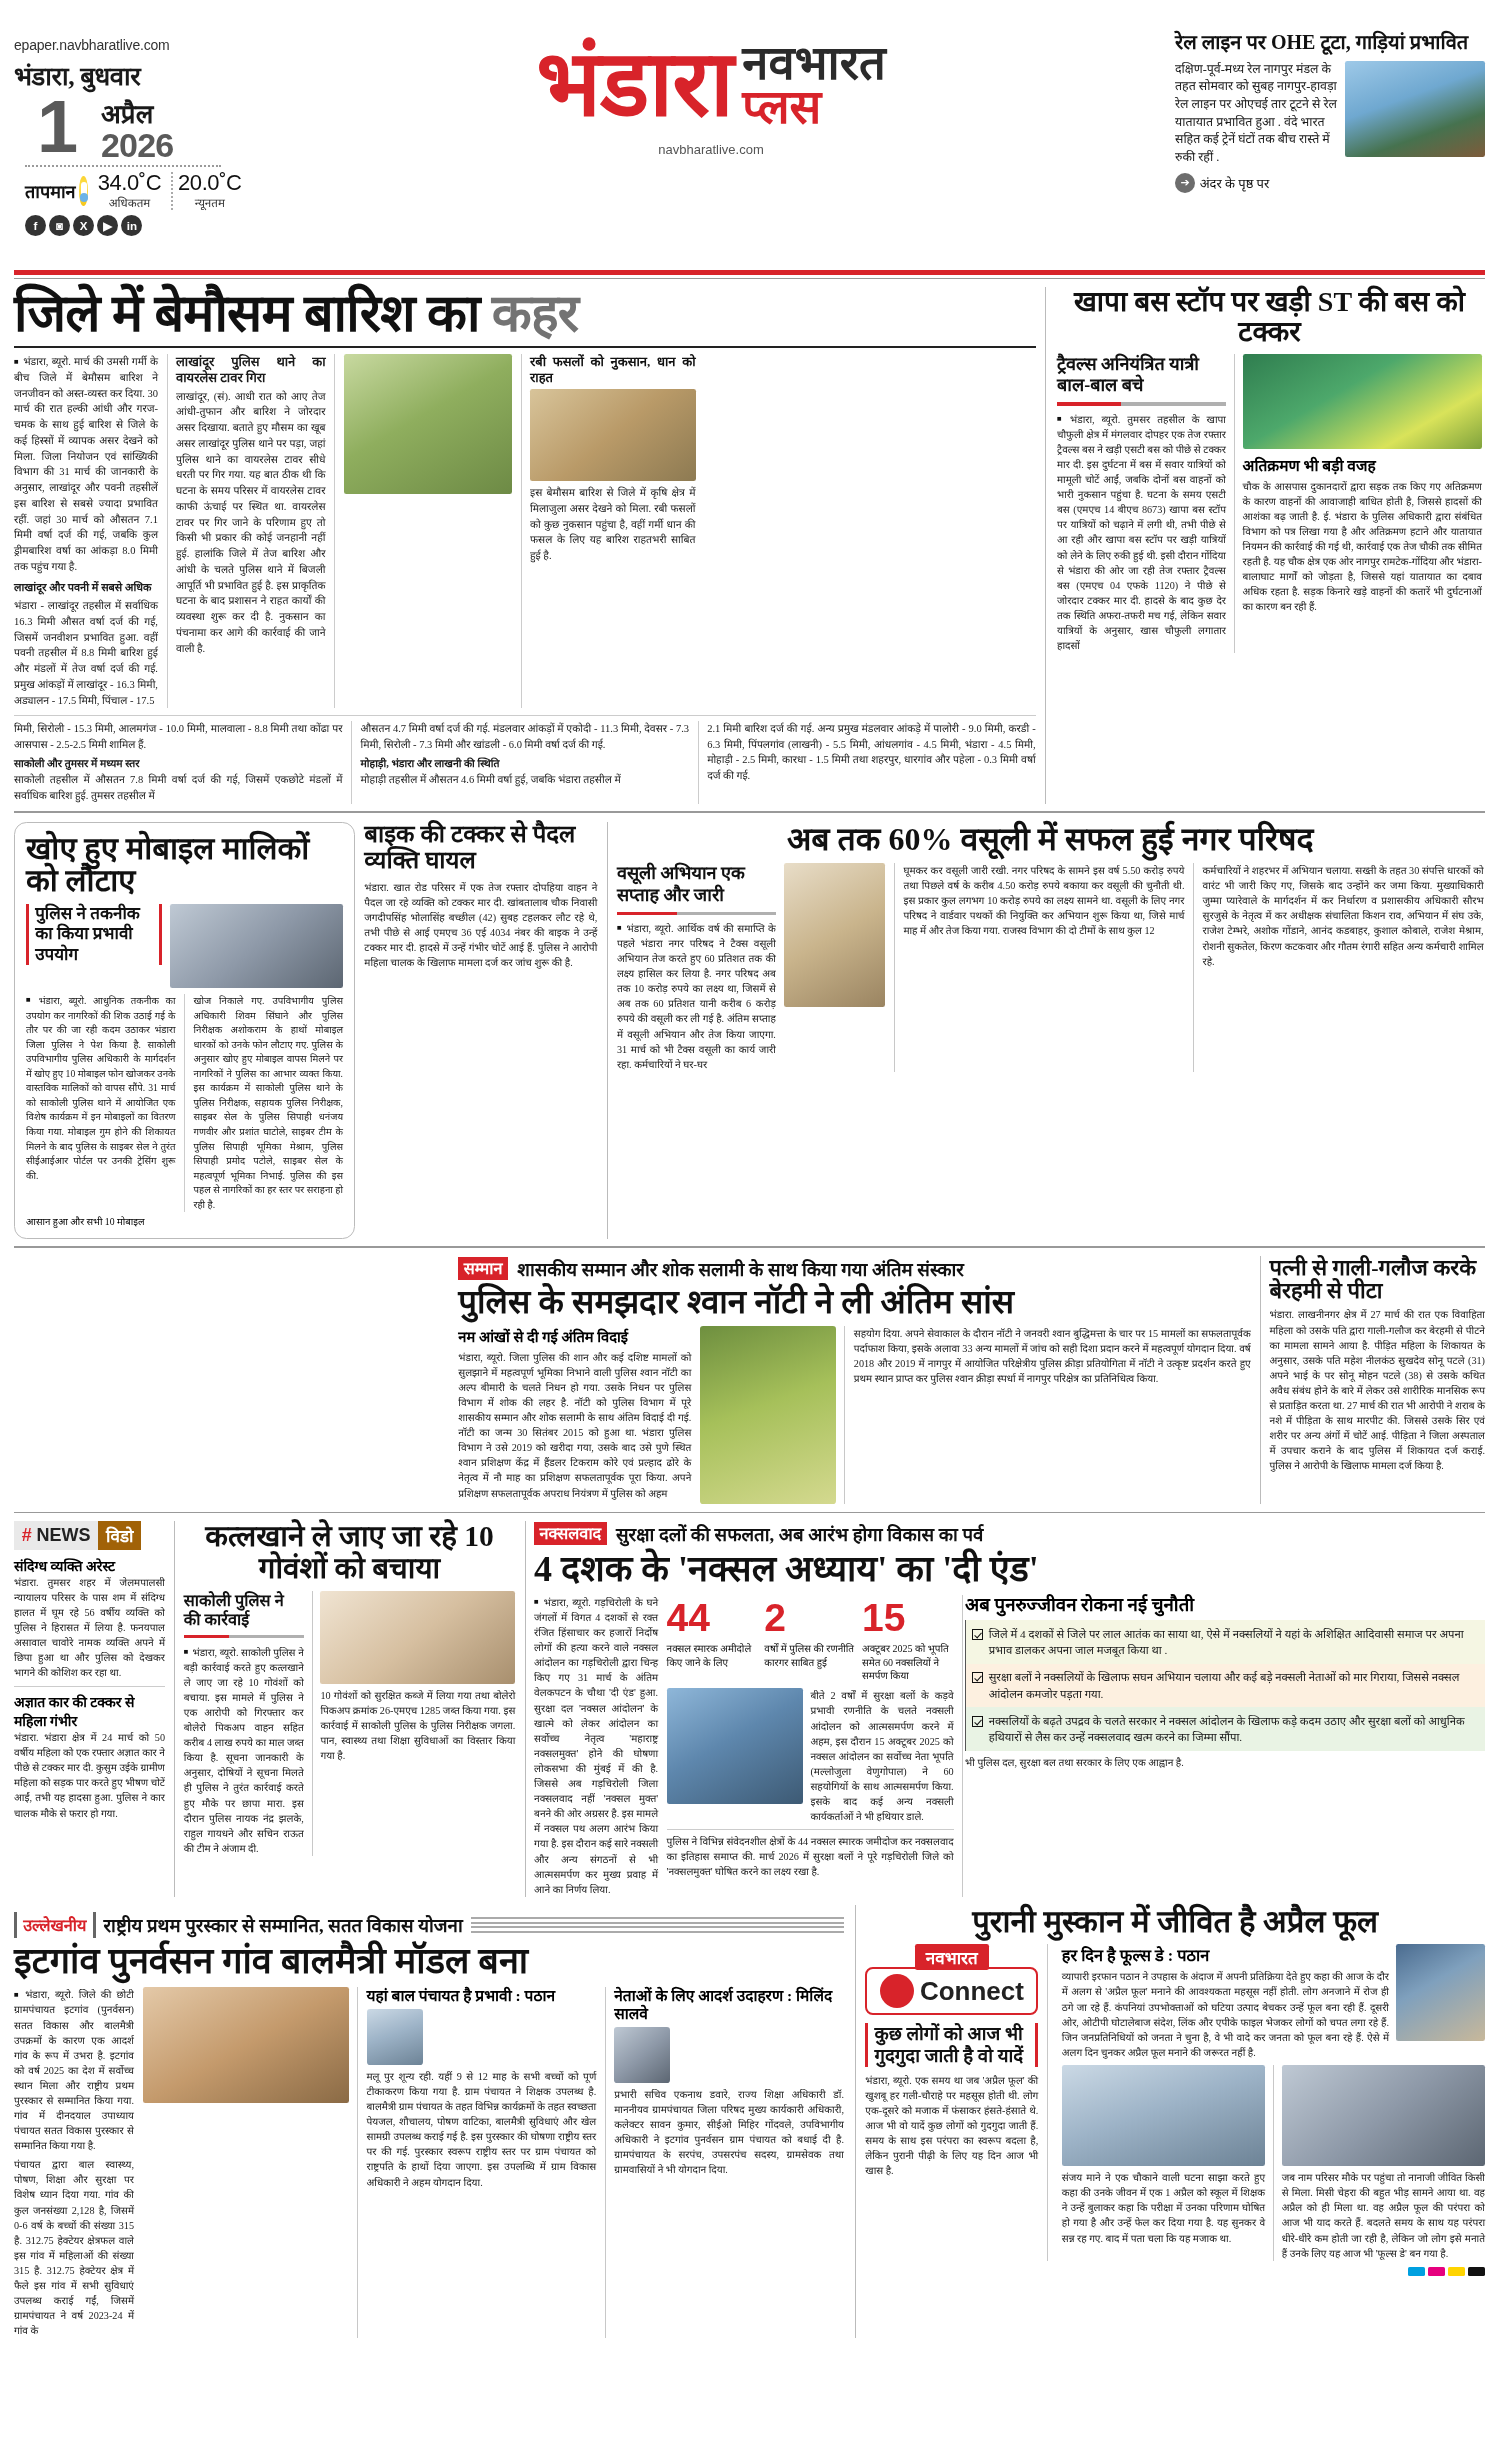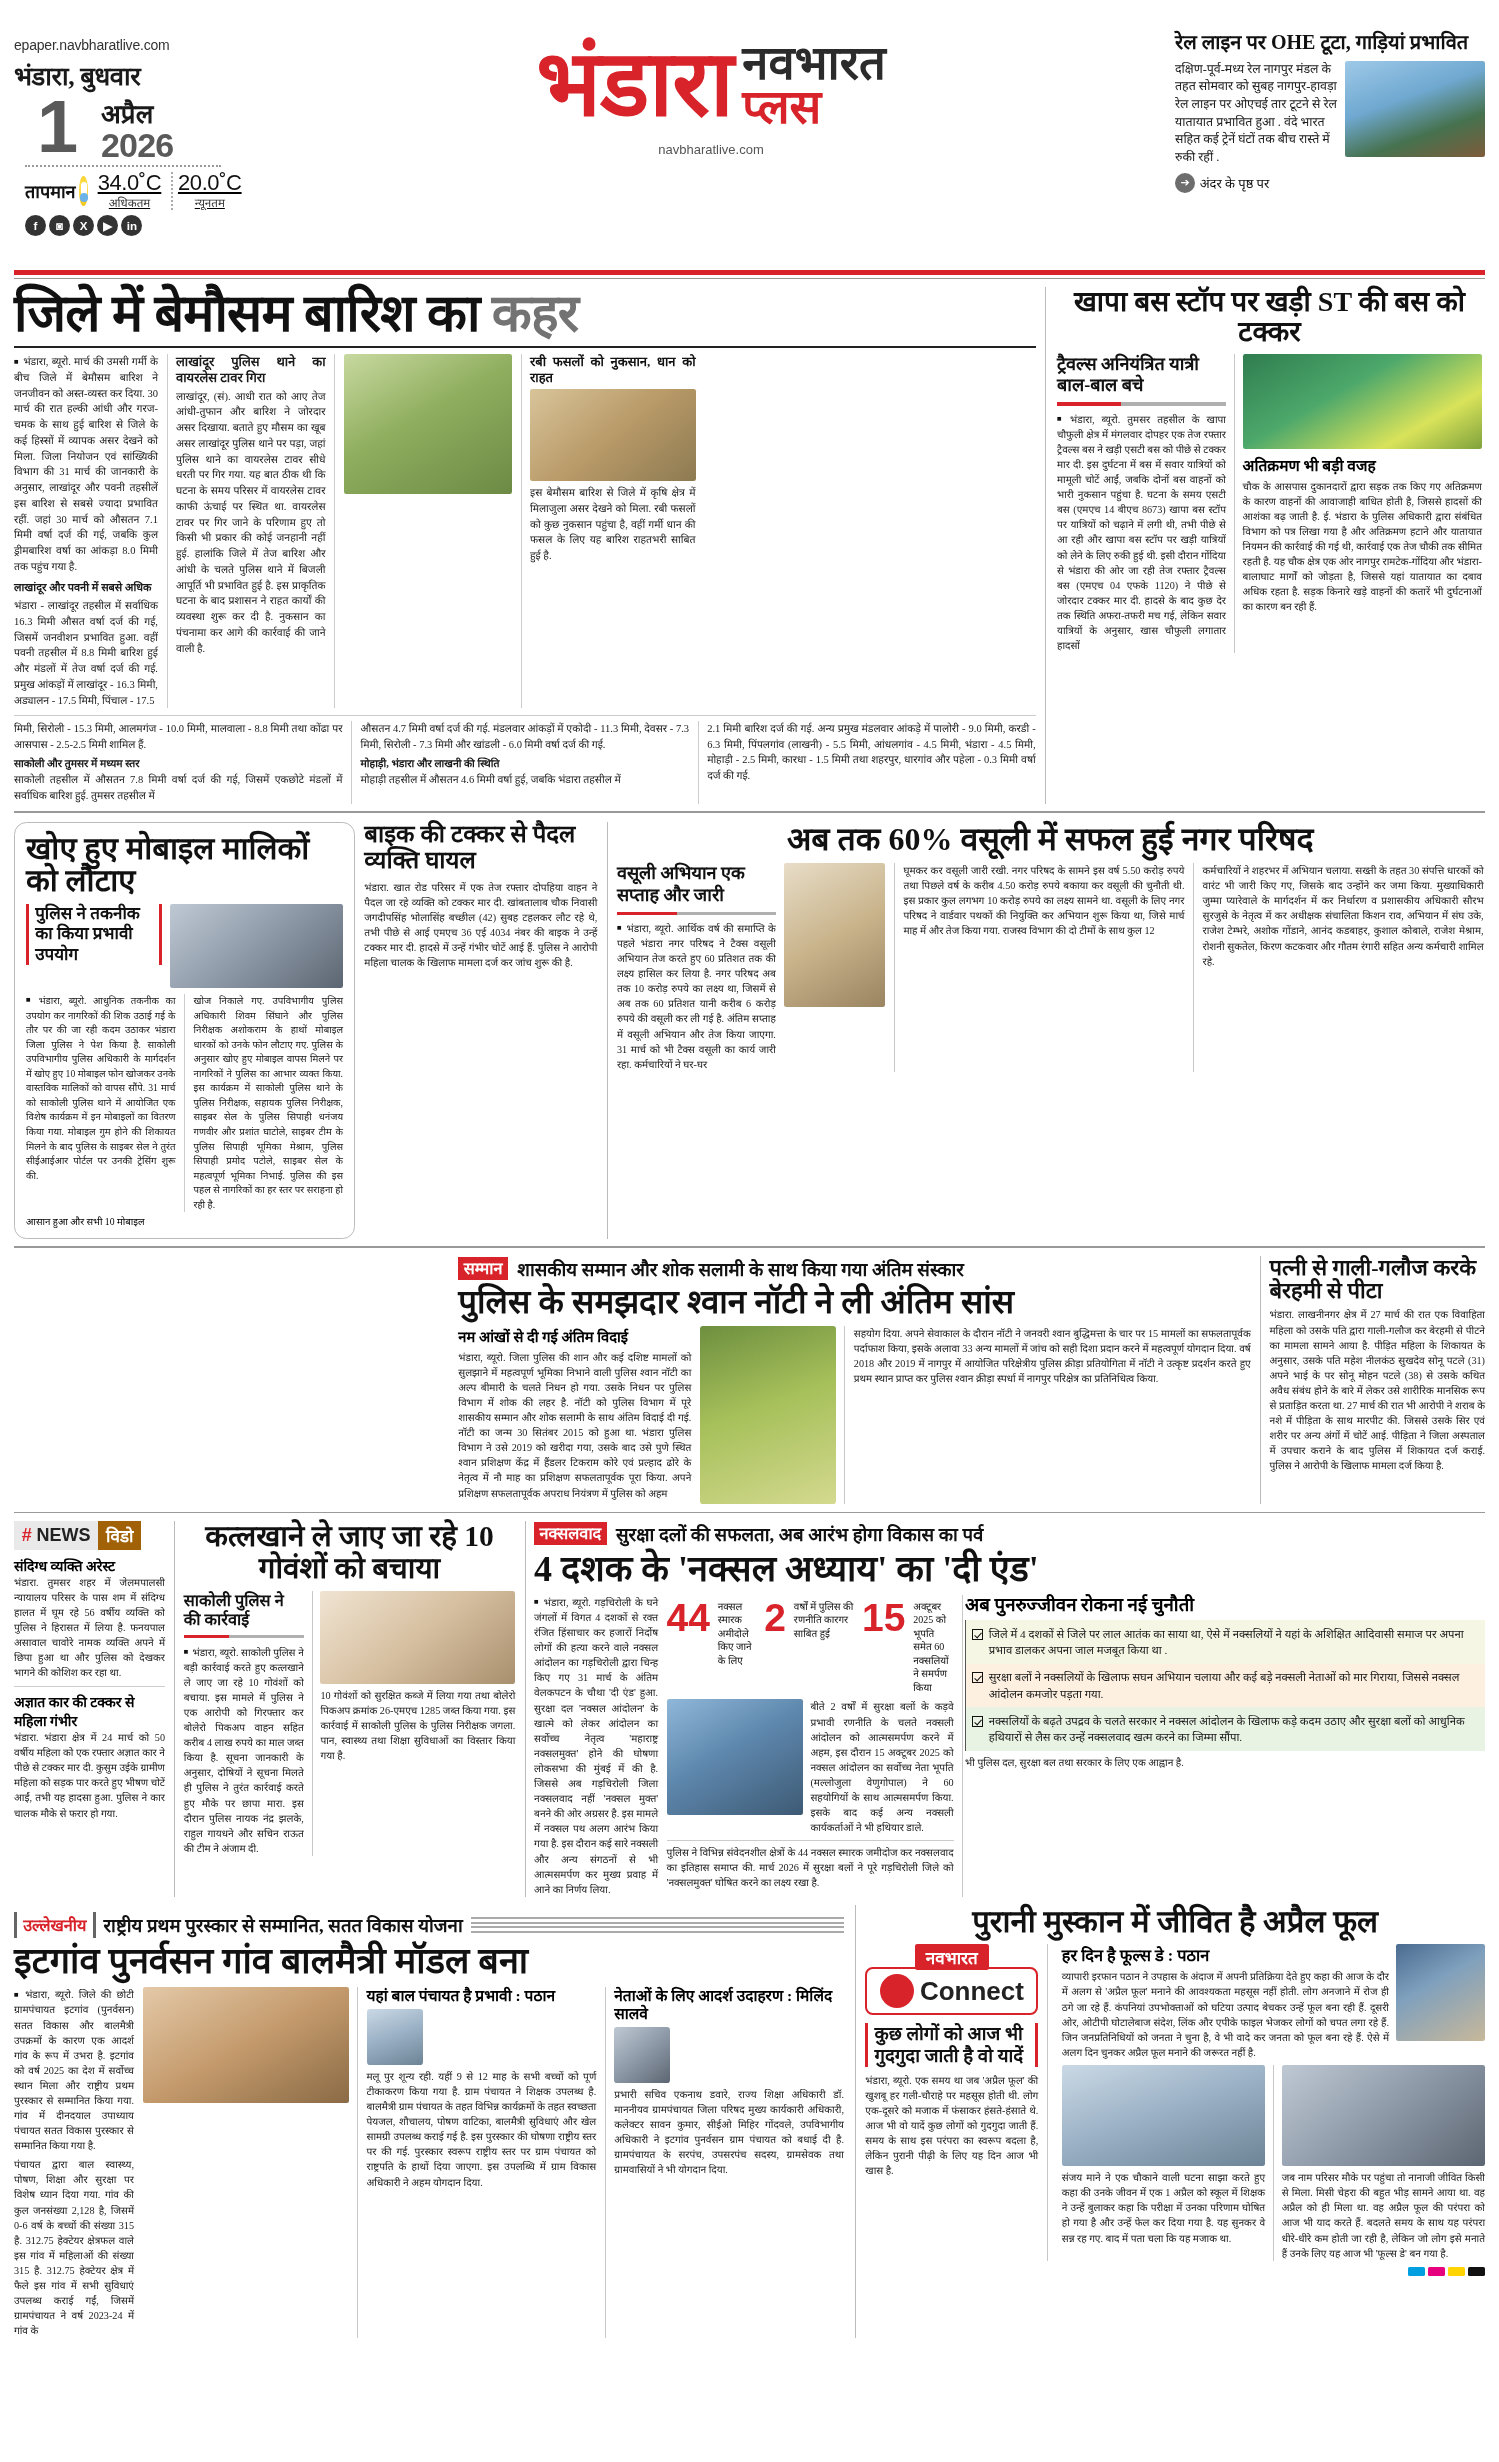--- a/index.html
+++ b/index.html
@@ -24,21 +24,21 @@
   .mh-day { font-family: "Liberation Sans", sans-serif; font-size: 74px; font-weight: 700; color: #5a5a5a; line-height: .88; width: 87px; text-align: center;}
   .mh-mo { padding-top: 7.8px; }
   .mh-month { font-size: 26px; font-weight: 700; color: #1a1a1a; line-height: 1; }
   .mh-year { font-family: "Liberation Sans", sans-serif; font-size: 34px; font-weight: 700; color: #5a5a5a; line-height: 1; letter-spacing: -0.8px;}
   .mh-dots { border-top: 2.3px dotted #9a9a9a; margin: 3.1px 0 4.7px 11px; width: 196px; }
   .mh-temprow { display: flex; align-items: center; gap: 3.9px; margin-left: 11px; }
   .mh-templabel { font-size: 18px; font-weight: 700; color: #111; }
   .thermo { width: 29.5px; height: 29.5px; border-radius: 50%; background: radial-gradient(circle at 40% 35%, #ffe14d, #f5c518); display:flex; align-items:center; justify-content:center;}
   .thermo span { display:block; width:5.4px; height:17px; background:#fff; border-radius:3.1px; position:relative;}
   .thermo span:after{content:"";position:absolute;bottom:-2.3px;left:-1.6px;width:8.5px;height:8.5px;border-radius:50%;background:#6bb3e8;}
-  .temp-block { text-align: center; padding: 0 5.4px; text-decoration: underline; }
+  .temp-block { text-align: center; padding: 0 5.4px; }
   .temp-block.sep { border-left: 2.3px dotted #aaa; }
   .temp-v { font-family: "Liberation Sans", sans-serif; font-size: 22px; font-weight: 400; color: #111; line-height: 1; letter-spacing:-0.4px;}
   .temp-l { font-size: 11.6px; color: #333; margin-top: 0.8px; }
   .mh-social { display: flex; gap: 3.1px; margin: 5.4px 0 0 11px; }
   .soc { width: 21px; height: 21px; border-radius: 50%; background: #333; color: #fff; font-family: "Liberation Sans", sans-serif; font-size: 11.6px; font-weight: 700; display: flex; align-items: center; justify-content: center; }
 
   .mh-logo { flex: 1; text-align: center; padding-top: 29.5px; position: relative; }
   .logo-row { display: flex; align-items: center; justify-content: center; gap: 9.3px; }
   .logo-main { font-size: 92px; font-weight: 700; color: #d8232a; line-height: .95; letter-spacing: -0.8px; }
   .logo-sub { text-align: left; }
@@ -97,21 +97,21 @@
   .tagred { background:#d8232a; color:#fff; font-size:16.3px; font-weight:700; padding: 0.8px 5.4px; }
   .tagline { font-size:18.6px; font-weight:700; color:#111; }
 
   
   .newsbadge { display:inline-flex; align-items:stretch; height:29.5px; }
   .nb-l { background:#e9e9e9; display:flex; align-items:center; padding: 0 7.8px; gap:4.7px; font-family:"Liberation Sans",sans-serif; font-size:18px; font-weight:700; color:#222;}
   .nb-hash { color:#d8232a; }
   .nb-r { background:#a16207; color:#fff; font-size:17px; font-weight:700; padding:0 7.8px; display:flex;align-items:center;}
 
   
-  .statrow { display:flex; gap:7.8px; align-items:flex-start; margin-top:4.7px; }
+  .statrow { display:flex; gap:7.8px; align-items:flex-start; margin-top:4.7px;flex-direction:column; }
   .statnum { font-family:"Liberation Sans",sans-serif; font-size:39px; font-weight:700; color:#d8232a; line-height:.9; }
   .stattxt { font-size:10px; line-height:1.35; color:#111; }
 
   
   .chk { display:flex; gap:5.4px; font-size:11.3px; line-height:1.45; padding:5.4px 6.2px; color:#1a1a1a;justify-content:flex-end; }
   .chkbox { flex:0 0 auto; width:11px; height:11px; border:1.6px solid #111; margin-top:3.1px; position:relative;}
   .chkbox:after{content:"";position:absolute;left:2.3px;top:0.8px;width:3.1px;height:6.2px;border:solid #111;border-width:0 1.6px 1.6px 0;transform:rotate(42deg);}
   .chk-y { background:#f5f6e3; }
   .chk-g { background:#e9f3e4; }
   .chk-o { background:#fdf0e0; }

